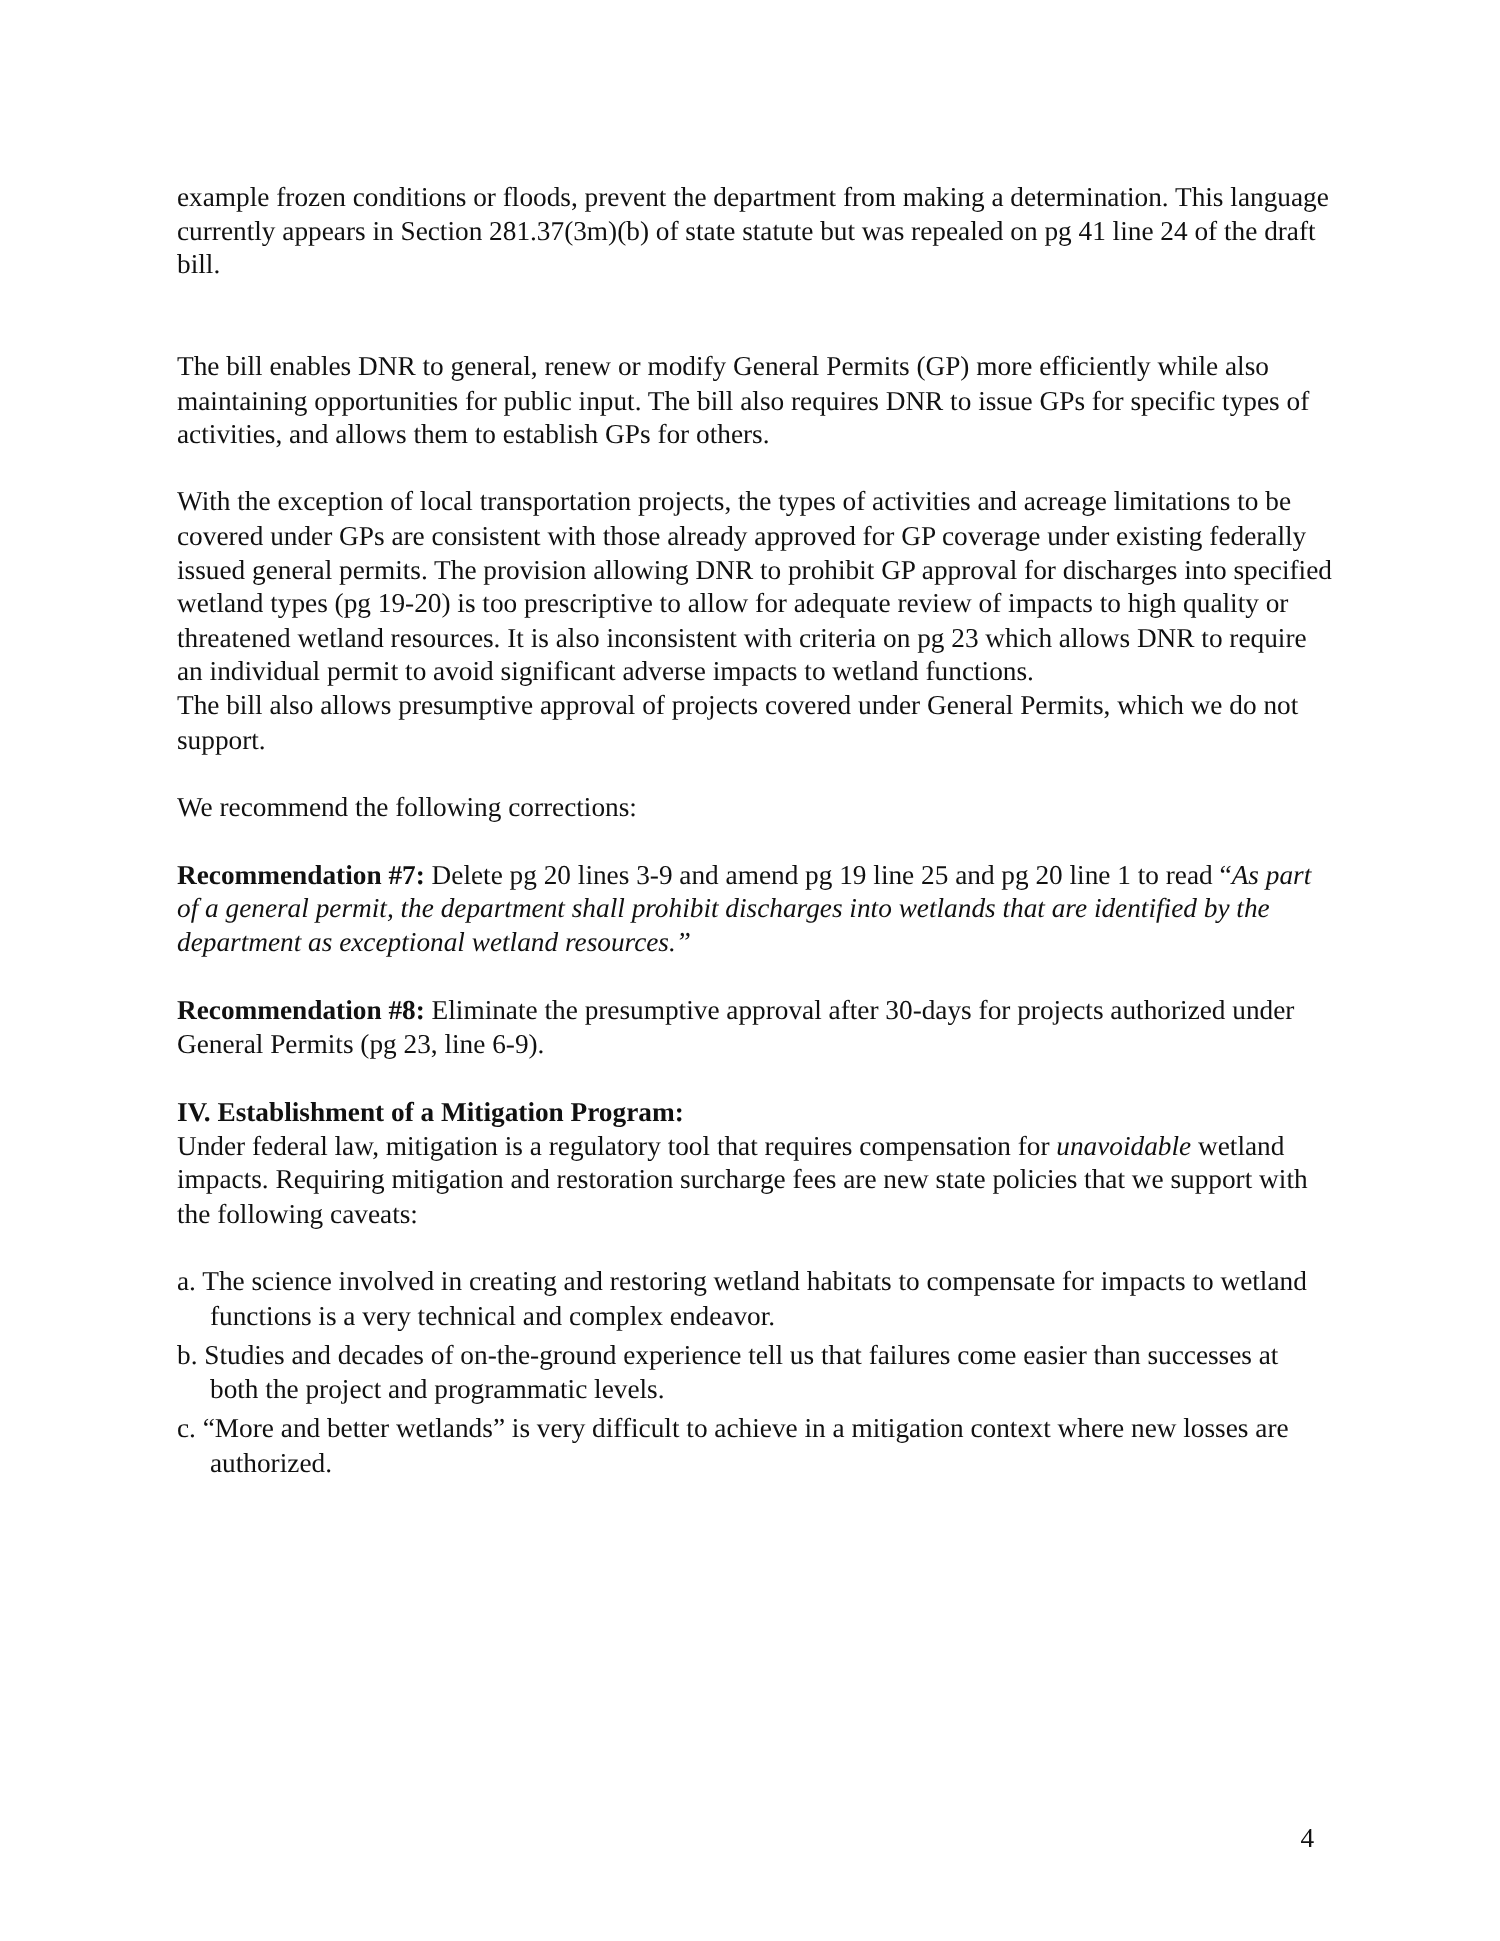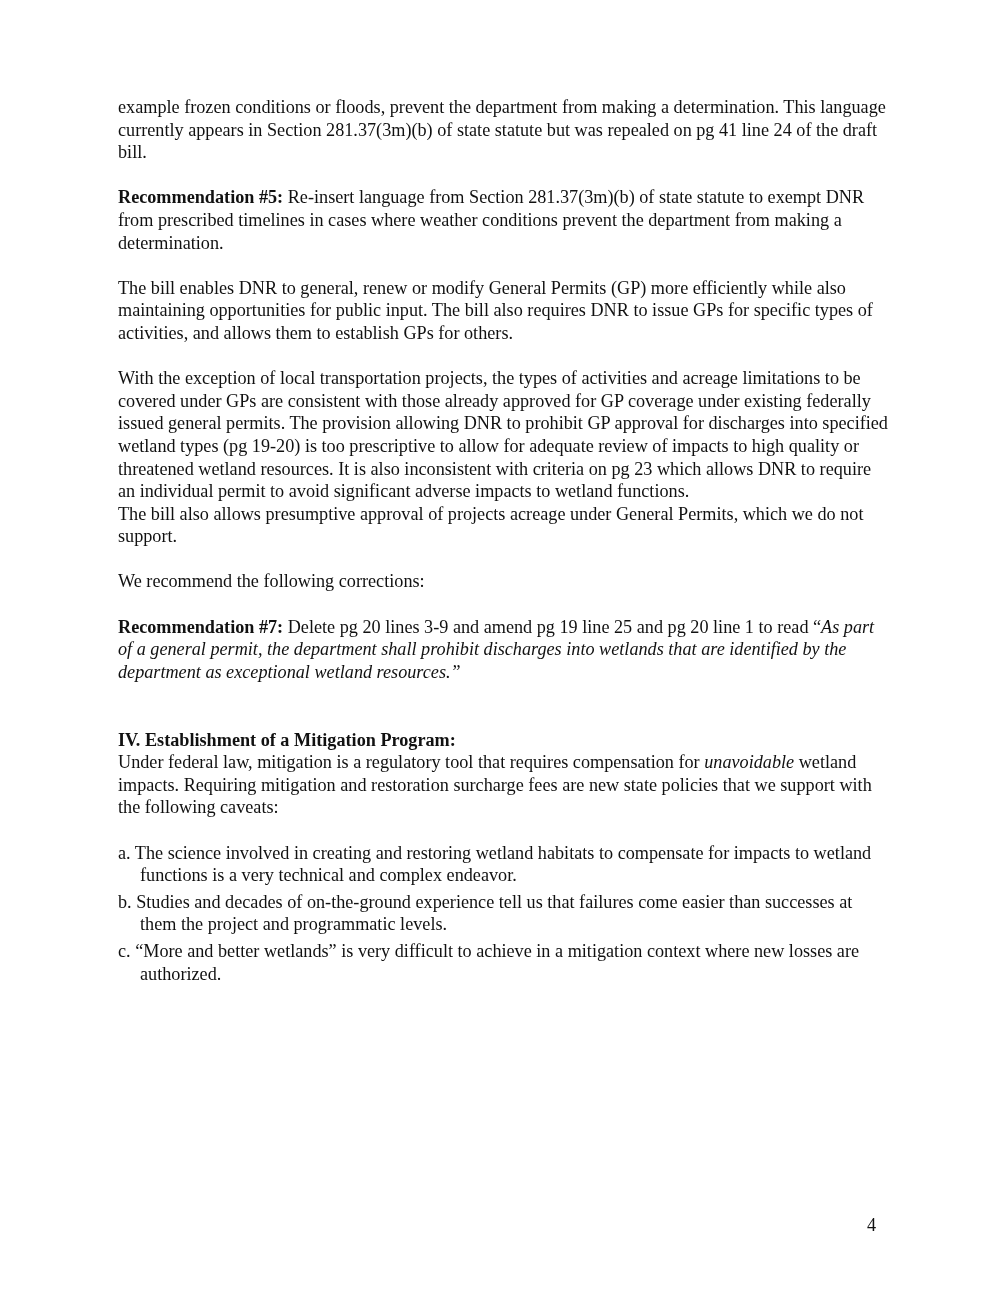--- a/index.html
+++ b/index.html
@@ -1,58 +1,58 @@
 <!DOCTYPE html>
 <html><head>
   <meta charset="utf-8">
   <style>
     html, body { margin: 0; padding: 0; background: #ffffff; }
     body { width: 1000px; height: 1294px; position: relative; overflow: hidden; }
     .page {
-      position: absolute; left: 118px; top: 96px; width: 770px;
+      position: absolute; left: 118px; top: 120px; width: 770px;
       font-family: "Liberation Serif", "DejaVu Serif", serif;
       font-size: 18.2px; line-height: 22.6px; color: #111111;
     }
     p { margin: 0; }
     .gap { height: 22.6px; }
     b { font-weight: bold; }
     .list-item { padding-left: 22px; text-indent: -22px; margin-bottom: 4px; }
     .page-number {
       position: absolute; left: 867px; top: 1215px;
       font-family: "Liberation Serif", "DejaVu Serif", serif;
       font-size: 18.2px; color: #111111;
     }
   </style>
 </head>
 <body>
 
 <div class="page">
   <p>example frozen conditions or floods, prevent the department from making a determination.  This language currently appears in Section 281.37(3m)(b) of state statute but was repealed on pg 41 line 24 of the draft bill.</p>
   <div class="gap"></div>
 
-  <p><b>Recommendation #5:</b><span> Re-insert language from Section 281.37(3m)(b) of state statute to exempt DNR from prescribed timelines in cases where weather conditions prevent the department from making a determination.</span></p>
   <div class="gap"></div>
 
   <p>The bill enables DNR to general, renew or modify General Permits (GP) more efficiently while also maintaining opportunities for public input.  The bill also requires DNR to issue GPs for specific types of activities, and allows them to establish GPs for others.</p>
   <div class="gap"></div>
 
   <p>With the exception of local transportation projects, the types of activities and acreage limitations to be covered under GPs are consistent with those already approved for GP coverage under existing federally issued general permits.  The provision allowing DNR to prohibit GP approval for discharges into specified wetland types (pg 19-20) is too prescriptive to allow for adequate review of impacts to high quality or threatened wetland resources. It is also inconsistent with criteria on pg 23 which allows DNR to require an individual permit to avoid significant adverse impacts to wetland functions.</p>
-  <p>The bill also allows presumptive approval of projects acreage under General Permits, which we do not support.</p>
+  <p>The bill also allows presumptive approval of projects covered under General Permits, which we do not support.</p>
   <div class="gap"></div>
 
   <p>We recommend the following corrections:</p>
   <div class="gap"></div>
 
   <p><b>Recommendation #7:</b><span>  Delete pg 20 lines 3-9 and amend pg 19 line 25 and pg 20 line 1 to read </span><span>“</span><i>As part of a general permit, the department shall prohibit discharges into wetlands that are identified by the department as exceptional wetland resources.”</i></p>
   <div class="gap"></div>
 
+  <p><b>Recommendation #8:</b><span> Eliminate the presumptive approval after 30-days for projects authorized under General Permits (pg 23, line 6-9).</span></p>
   <div class="gap"></div>
 
   <p><b>IV. Establishment of a Mitigation Program:</b></p>
   <p><span>Under federal law, mitigation is a regulatory tool that requires compensation for </span><i>unavoidable</i><span> wetland impacts.  Requiring mitigation and restoration surcharge fees are new state policies that we support with the following caveats:</span></p>
   <div class="gap"></div>
 
   <p class="list-item">a. The science involved in creating and restoring wetland habitats to compensate for impacts to wetland functions is a very technical and complex endeavor.</p>
-  <p class="list-item">b. Studies and decades of on-the-ground experience tell us that failures come easier than successes at them the project and programmatic levels.</p>
+  <p class="list-item">b. Studies and decades of on-the-ground experience tell us that failures come easier than successes at both the project and programmatic levels.</p>
   <p class="list-item">c. “More and better wetlands” is very difficult to achieve in a mitigation context where new losses are authorized.</p>
 </div>
 
 <div class="page-number">4</div>
 
 </body></html>

